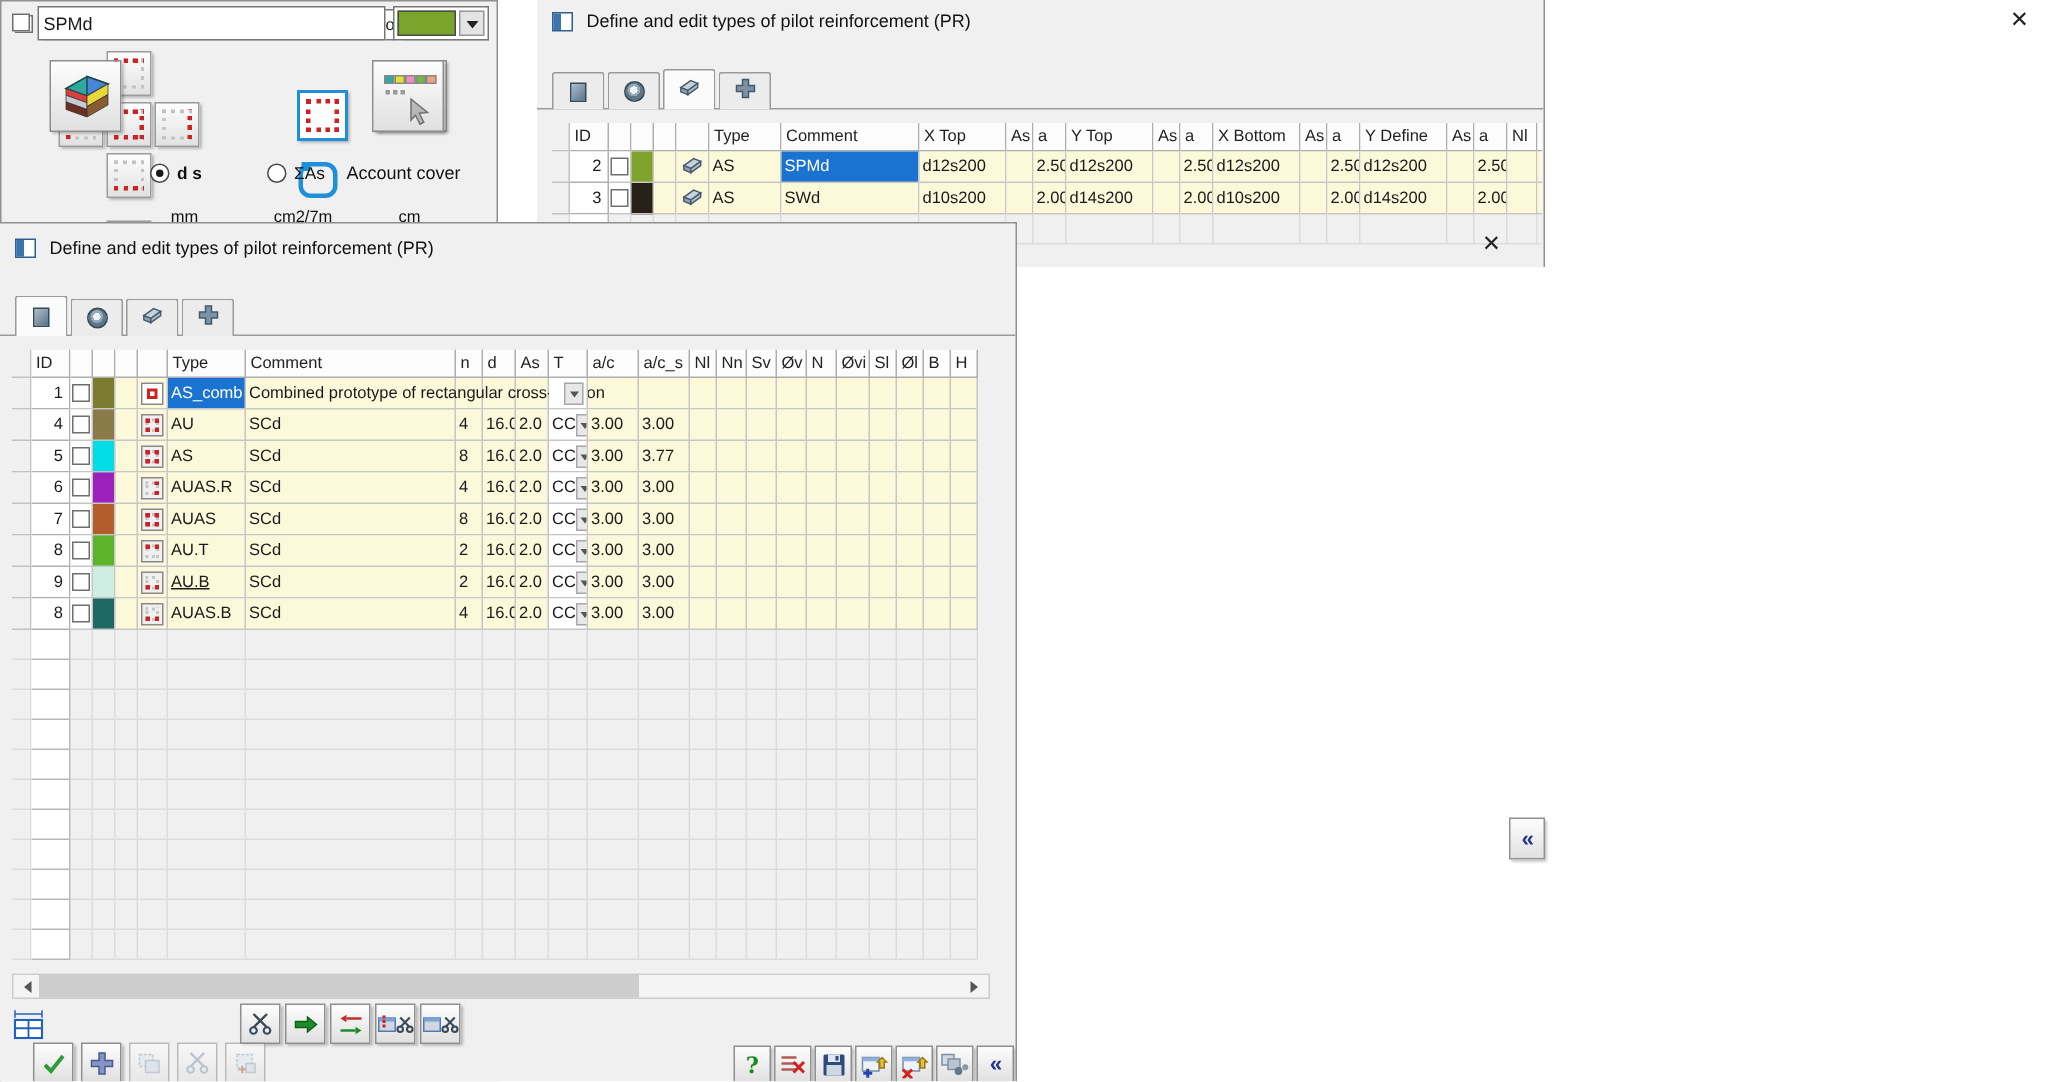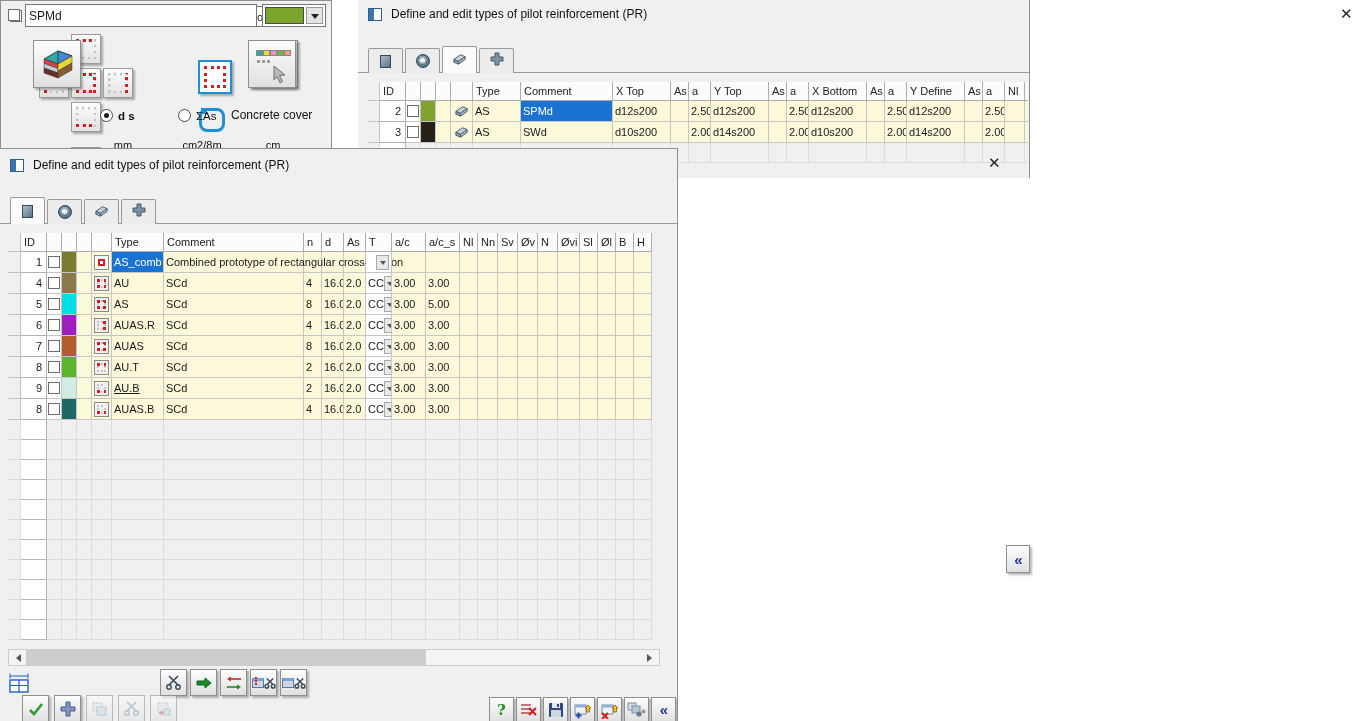--- a/index.html
+++ b/index.html
@@ -390,21 +390,21 @@
           <div class="tc icoc" style="width: 20px;">
             <div class="mini-pat p-ring"></div>
           </div>
           <div class="tc" style="width: 52px;">AS</div>
           <div class="tc" style="width: 140px;">SCd</div>
           <div class="tc" style="width: 18px;">8</div>
           <div class="tc" style="width: 22px;">16.0</div>
           <div class="tc" style="width: 22px;">2.0</div>
           <div class="tc tcel" style="width: 26px;">CC<div class="ddmini"></div></div>
           <div class="tc" style="width: 34px;">3.00</div>
-          <div class="tc" style="width: 34px;">5.00</div>
+          <div class="tc" style="width: 34px;">3.77</div>
           <div class="tc" style="width: 18px;"></div>
           <div class="tc" style="width: 20px;"></div>
           <div class="tc" style="width: 20px;"></div>
           <div class="tc" style="width: 20px;"></div>
           <div class="tc" style="width: 20px;"></div>
           <div class="tc" style="width: 22px;"></div>
           <div class="tc" style="width: 18px;"></div>
           <div class="tc" style="width: 18px;"></div>
           <div class="tc" style="width: 18px;"></div>
           <div class="tc" style="width: 18px;"></div>
@@ -1170,24 +1170,24 @@
       <span class="cdots"></span>
       <svg width="20" height="20" style="position:absolute;right:5px;bottom:3px">
           <polygon points="4,2 15,11 9.5,11.5 12.5,17.5 10,18.8 7,12.8 4,16" fill="#b8b8b8" stroke="#707070"></polygon>
         </svg>
     </div>
 
     <div class="radio on" style="left:100px;top:109px"></div>
     <span class="lbl" style="left:118px;top:110px;font-weight:bold;font-size:11.5px">d s</span>
     <div class="radio" style="left:178px;top:109px"></div>
     <span class="lbl" style="left:196px;top:110px;font-size:11.5px">ΣAs</span>
-    <span class="lbl" style="left:231px;top:108px;font-size:12px">Concrete cover</span>
+    <span class="lbl" style="left:231px;top:108px;font-size:12px">Account cover</span>
 
     <span class="lbl" style="left:80px;top:139px;width:86px;text-align:center">mm</span>
-    <span class="lbl" style="left:173px;top:139px;width:58px;text-align:center">cm2/8m</span>
+    <span class="lbl" style="left:173px;top:139px;width:58px;text-align:center">cm2/7m</span>
     <span class="lbl" style="left:243px;top:139px;width:60px;text-align:center">cm</span>
 
     <div id="type-rows">
         <div class="cb on" style="position: absolute; left: 8px; top: 160px;"></div>
         <div style="position: absolute; left: 36px; top: 152px; width: 36px; height: 30px;"><svg width="36" height="30" viewBox="0 0 36 30">
             <line x1="0" y1="14" x2="8" y2="18" stroke="#d04838" stroke-width="1.5"></line>
             <line x1="0" y1="18" x2="8" y2="22" stroke="#d04838" stroke-width="1.5"></line>
             <line x1="0" y1="22" x2="8" y2="26" stroke="#d04838" stroke-width="1.5"></line>
             <polygon points="4,16 14,8 33,11 23,19" fill="#d8e2ec" stroke="#5a6a7a"></polygon>
             <polygon points="4,16 23,19 23,25 4,22" fill="#b8c8d8" stroke="#5a6a7a"></polygon>

